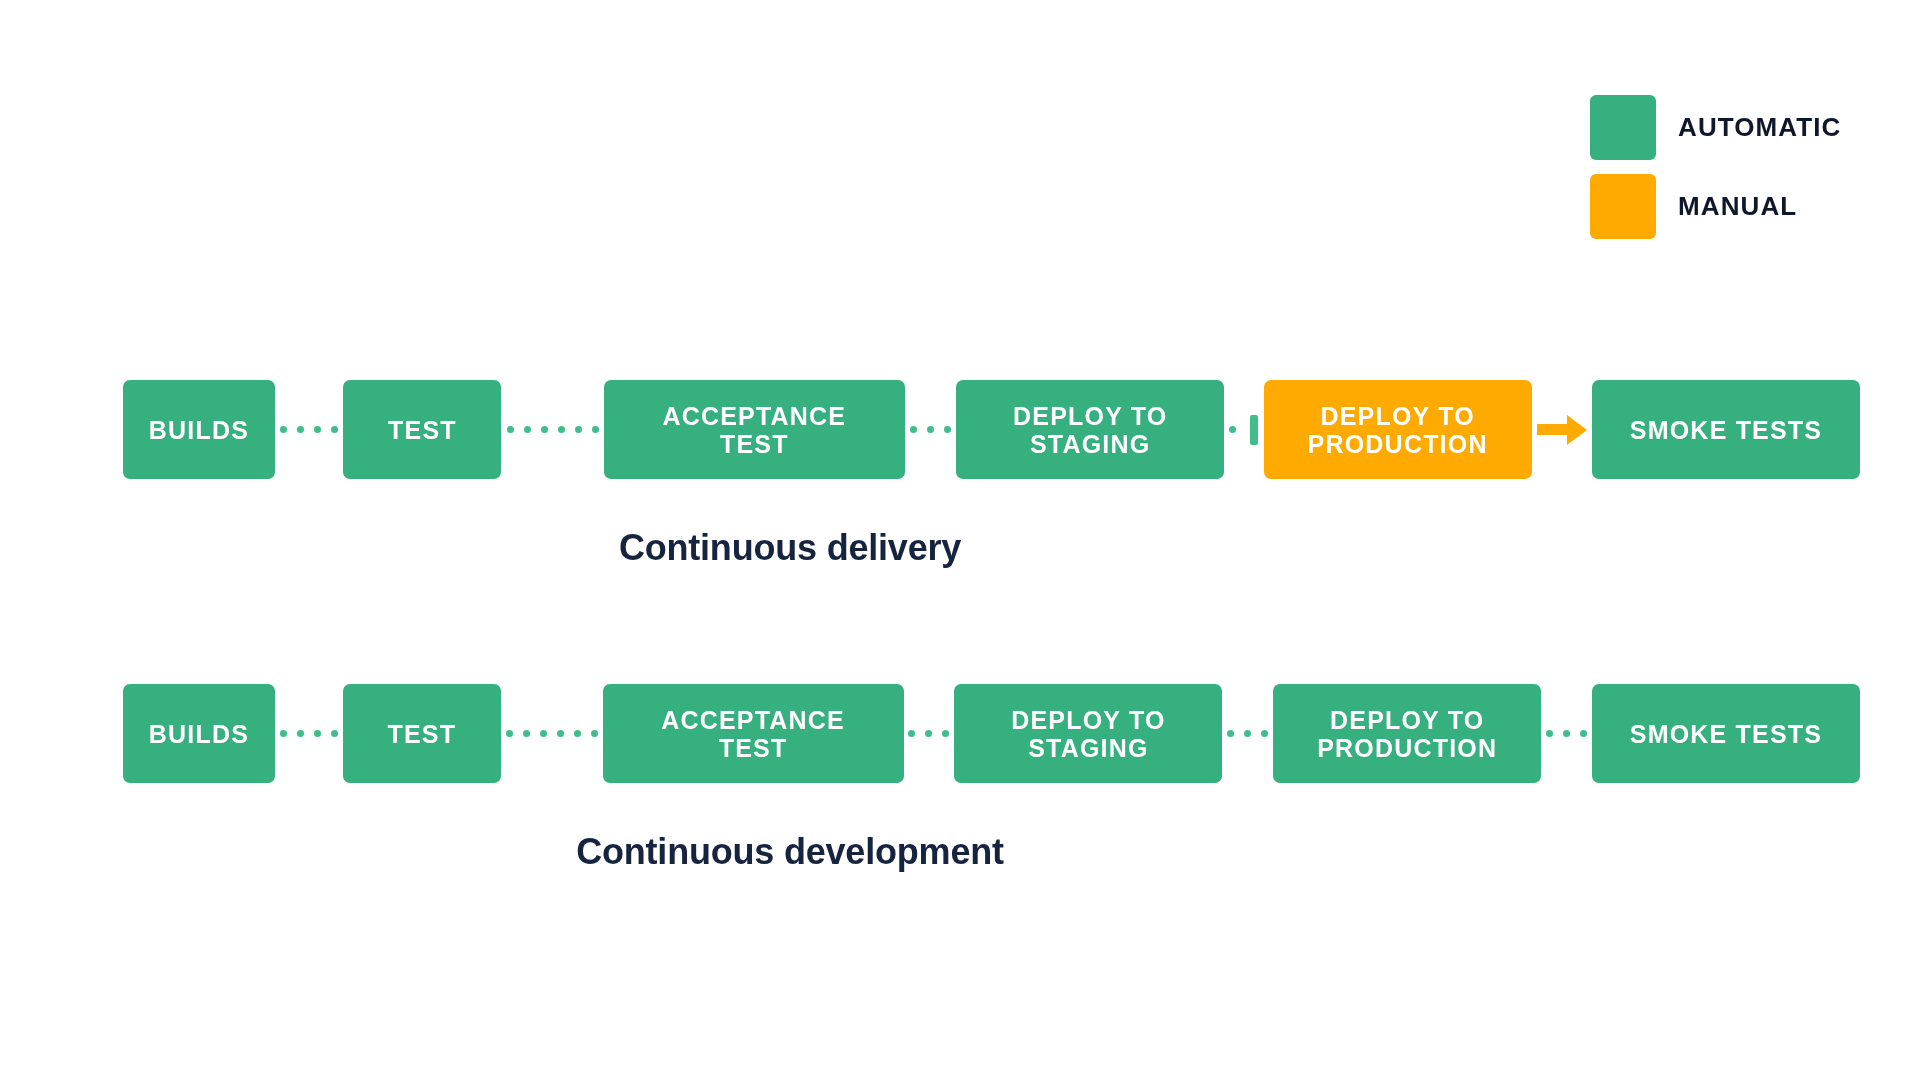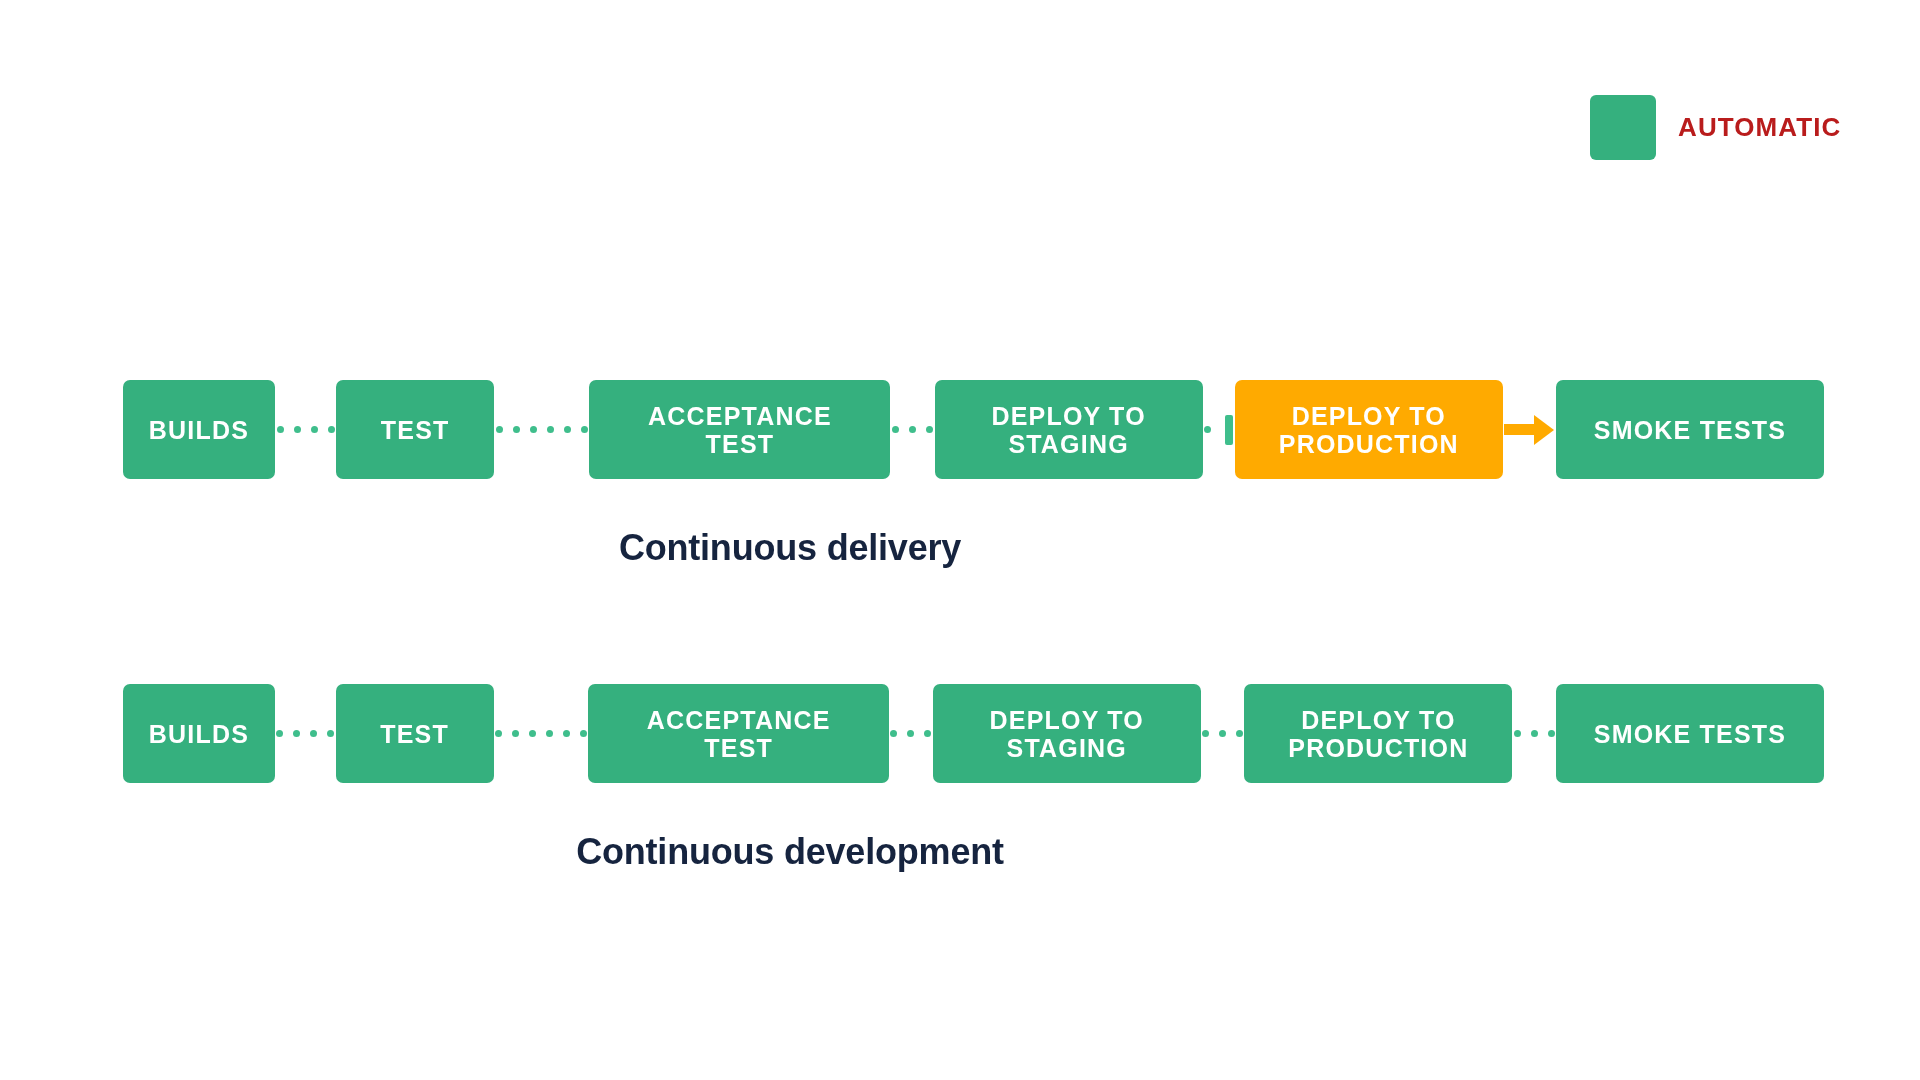--- a/index.html
+++ b/index.html
@@ -35,39 +35,39 @@
     height: 65px;
     border-radius: 6px;
     flex: 0 0 auto;
   }
   .legend-swatch.automatic { background: #35b07e; }
   .legend-swatch.manual    { background: #ffaa00; }
   .legend-label {
     font-size: 26px;
     font-weight: 700;
     letter-spacing: 1.1px;
-    color: #b91c1c;
+    color: #0f172a;
     white-space: nowrap;
     text-align: center;
   }
 
   
   .pipeline {
     position: absolute;
     left: 0;
     width: 1920px;
   }
   .pipeline.row-delivery    { top: 380px; }
   .pipeline.row-development { top: 684px; }
 
   .track {
     display: flex;
     align-items: center;
     padding-left: 123px;
-    padding-right: 96px;
+    padding-right: 60px;
     height: 99px;
   }
 
   .node {
     height: 99px;
     border-radius: 7px;
     display: flex;
     align-items: center;
     justify-content: center;
     text-align: center;
@@ -160,20 +160,24 @@
   .caption.development { top: 831px; left: -170px; }
 </style>
 </head>
 <body>
 
 <div class="legend">
   <div class="legend-row">
     <div class="legend-swatch automatic"></div>
     <div class="legend-label">AUTOMATIC</div>
   </div>
+  <div class="legend-row">
+    <div class="legend-swatch manual"></div>
+    <div class="legend-label">MANUAL</div>
+  </div>
 </div>
 
 <div class="pipeline row-delivery">
   <div class="track">
 
     <div class="node automatic w-sm">
       <span class="node-label">BUILDS</span>
     </div>
 
     <div class="connector">

